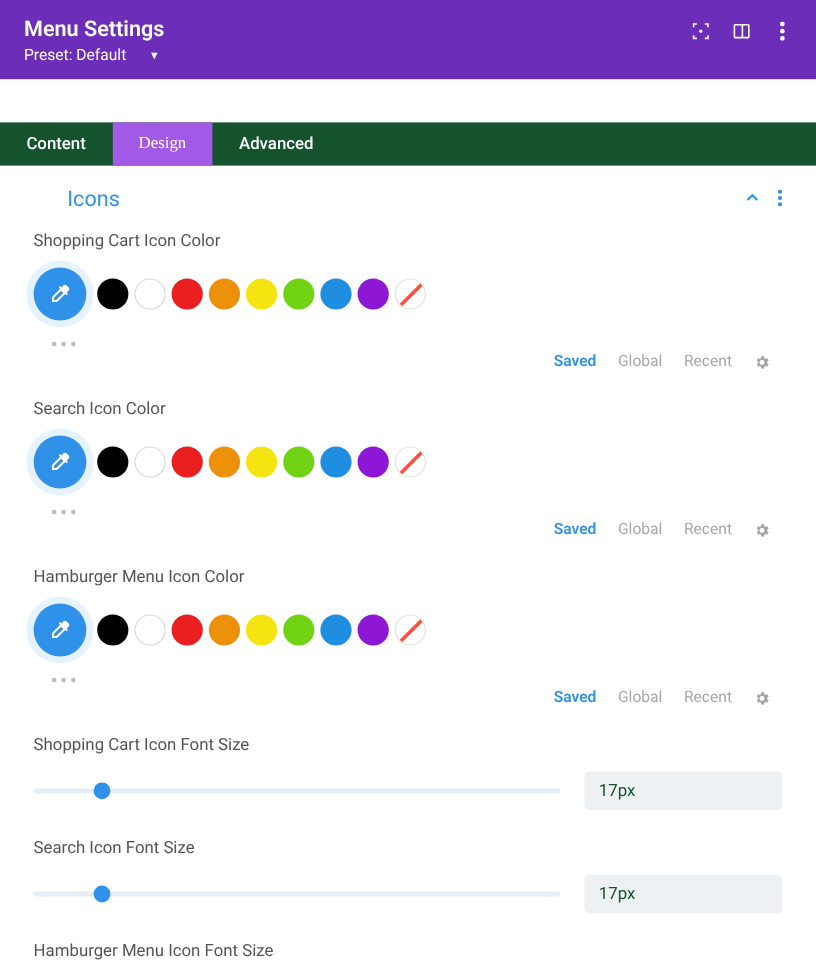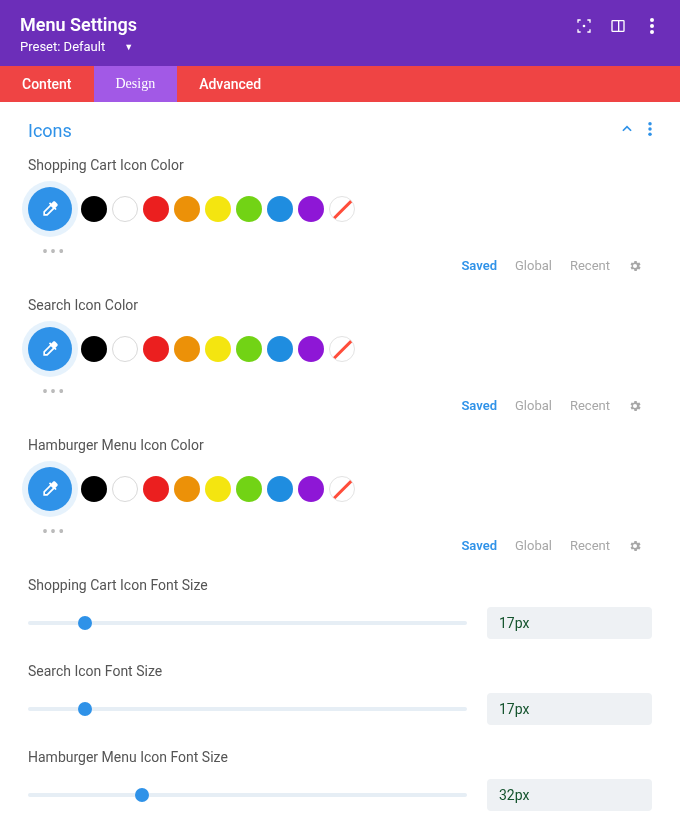--- a/index.html
+++ b/index.html
@@ -3,26 +3,26 @@
 <meta charset="utf-8">
 <style>
 * { box-sizing: border-box; margin: 0; padding: 0; font-family: -apple-system, BlinkMacSystemFont, "Segoe UI", Roboto, sans-serif; }
 body { width: 680px; background: #fff; }
 .header { background: #6c2eb9; color: #fff; padding: 14px 20px 12px; display: flex; justify-content: space-between; align-items: flex-start; }
 .header-left h1 { font-size: 18px; font-weight: 600; margin-bottom: 4px; }
 .preset { font-size: 13px; display: flex; align-items: center; gap: 19px; }
 .preset .caret { font-size: 9px; }
 .header-icons { display: flex; gap: 18px; align-items: center; margin-top: 4px; }
 .hi { width: 16px; height: 16px; display: flex; align-items: center; justify-content: center; cursor: pointer; }
-.tabs { background: #ef4444; display: flex; }
+.tabs { background: #14532d; display: flex; margin-top: 36px; }
 .tab { color: #fff; padding: 10px 22px; font-size: 14px; font-weight: 500; cursor: pointer; }
 .tab.active { background: #a259e6; font-family: Liberation Serif, serif; }
 .section { padding: 18px 28px 0; }
 .section-head { display: flex; justify-content: space-between; align-items: center; margin-bottom: 16px; }
-.section-title { color: #2f92e8; font-size: 18px; font-weight: 400; }
+.section-title { color: #2f92e8; font-size: 18px; font-weight: 400; margin-left: 28px; }
 .section-actions { display: flex; gap: 14px; align-items: center; }
 .chev-up { color: #2f92e8; cursor: pointer; }
 .vdots { color: #2f92e8; cursor: pointer; }
 .field { margin-bottom: 24px; }
 .field-label { color: #555; font-size: 14px; margin-bottom: 14px; }
 .swatch-row { display: flex; align-items: center; gap: 5px; margin-bottom: 10px; }
 .eyedropper { width: 44px; height: 44px; border-radius: 50%; background: #2f92e8; display: flex; align-items: center; justify-content: center; box-shadow: 0 0 0 6px rgba(47,146,232,0.12); cursor: pointer; margin-right: 4px; }
 .swatch { width: 26px; height: 26px; border-radius: 50%; cursor: pointer; flex-shrink: 0; }
 .sw-hatch { background: #fff; position: relative; overflow: hidden; border: 1px solid #e3e3e3; }
 .sw-hatch::before { content: ""; position: absolute; width: 140%; height: 3px; background: #ff4d3a; top: 50%; left: -20%; transform: rotate(-45deg); }

